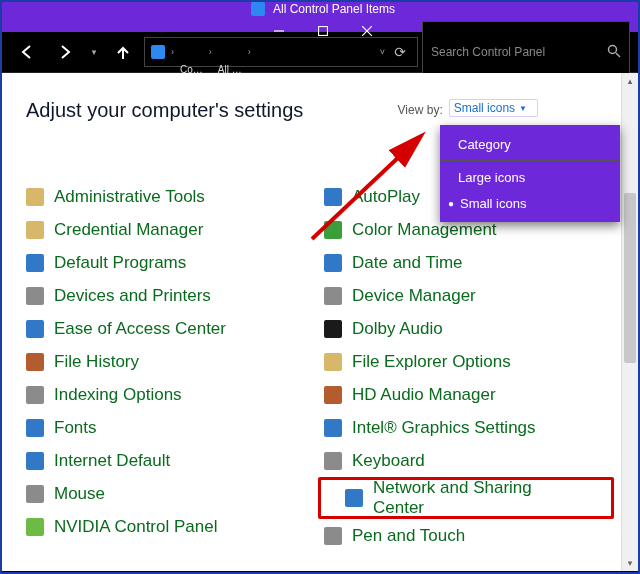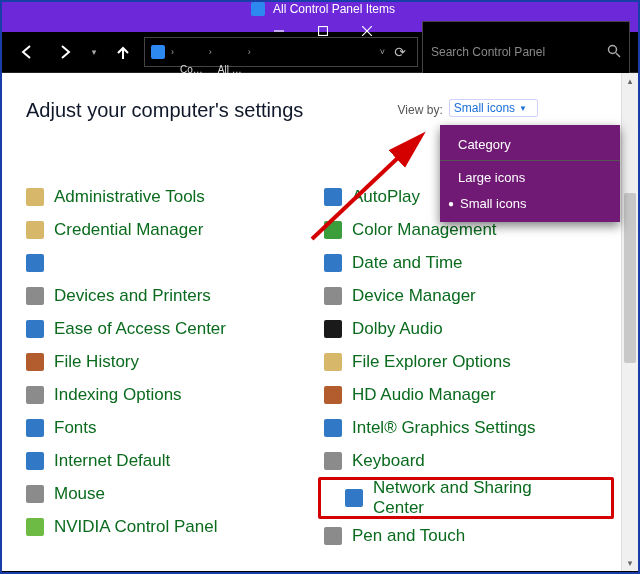--- a/index.html
+++ b/index.html
@@ -41,21 +41,21 @@
   .ic-c1{background:#d7b76a;}
   .ic-c2{background:#3b9e3b;}
   .ic-c3{background:#3179c7;}
   .ic-c4{background:#b35d2e;}
   .ic-c5{background:#8b8b8b;}
   .ic-c6{background:#9e2a2a;}
   .ic-c7{background:#1a1a1a;}
   .ic-c8{background:#6dbb45;}
   .hl{border:3px solid #d40000;border-radius:2px;padding:0 24px;height:36px;margin-left:-6px;}
   
-  .menu{position:absolute;right:18px;top:52px;background:#701a75;color:#fff;width:180px;box-shadow:0 4px 10px rgba(0,0,0,.5);padding:6px 0;z-index:20;}
+  .menu{position:absolute;right:18px;top:52px;background:#6d28d9;color:#fff;width:180px;box-shadow:0 4px 10px rgba(0,0,0,.5);padding:6px 0;z-index:20;}
   .menu-item{height:26px;display:flex;align-items:center;padding:0 18px;font-size:13px;}
   .menu-sep{border-top:1px solid #555;margin:3px 0;}
   .menu-bullet{width:14px;text-align:center;font-size:10px;margin-left:-14px;margin-right:2px;}
   
   .arrow-svg{position:absolute;left:300px;top:58px;z-index:30;pointer-events:none;}
   
   .scroll{position:absolute;right:0;top:0;width:16px;height:100%;background:#f0f0f0;border-left:1px solid #ddd;}
   .scroll-btn{height:16px;display:flex;align-items:center;justify-content:center;color:#666;font-size:9px;}
   .scroll-thumb{position:absolute;top:120px;left:2px;width:12px;height:170px;background:#c8c8c8;border-radius:2px;}
 </style>
@@ -147,20 +147,21 @@
           <div class="item">
               <span class="ic ic-c1"></span>
               <span>Administrative Tools</span>
             </div>
           <div class="item">
               <span class="ic ic-c1"></span>
               <span>Credential Manager</span>
             </div>
           <div class="item">
               <span class="ic ic-c3"></span>
+              <span>Default Programs</span>
             </div>
           <div class="item">
               <span class="ic ic-c5"></span>
               <span>Devices and Printers</span>
             </div>
           <div class="item">
               <span class="ic ic-c3"></span>
               <span>Ease of Access Center</span>
             </div>
           <div class="item">

